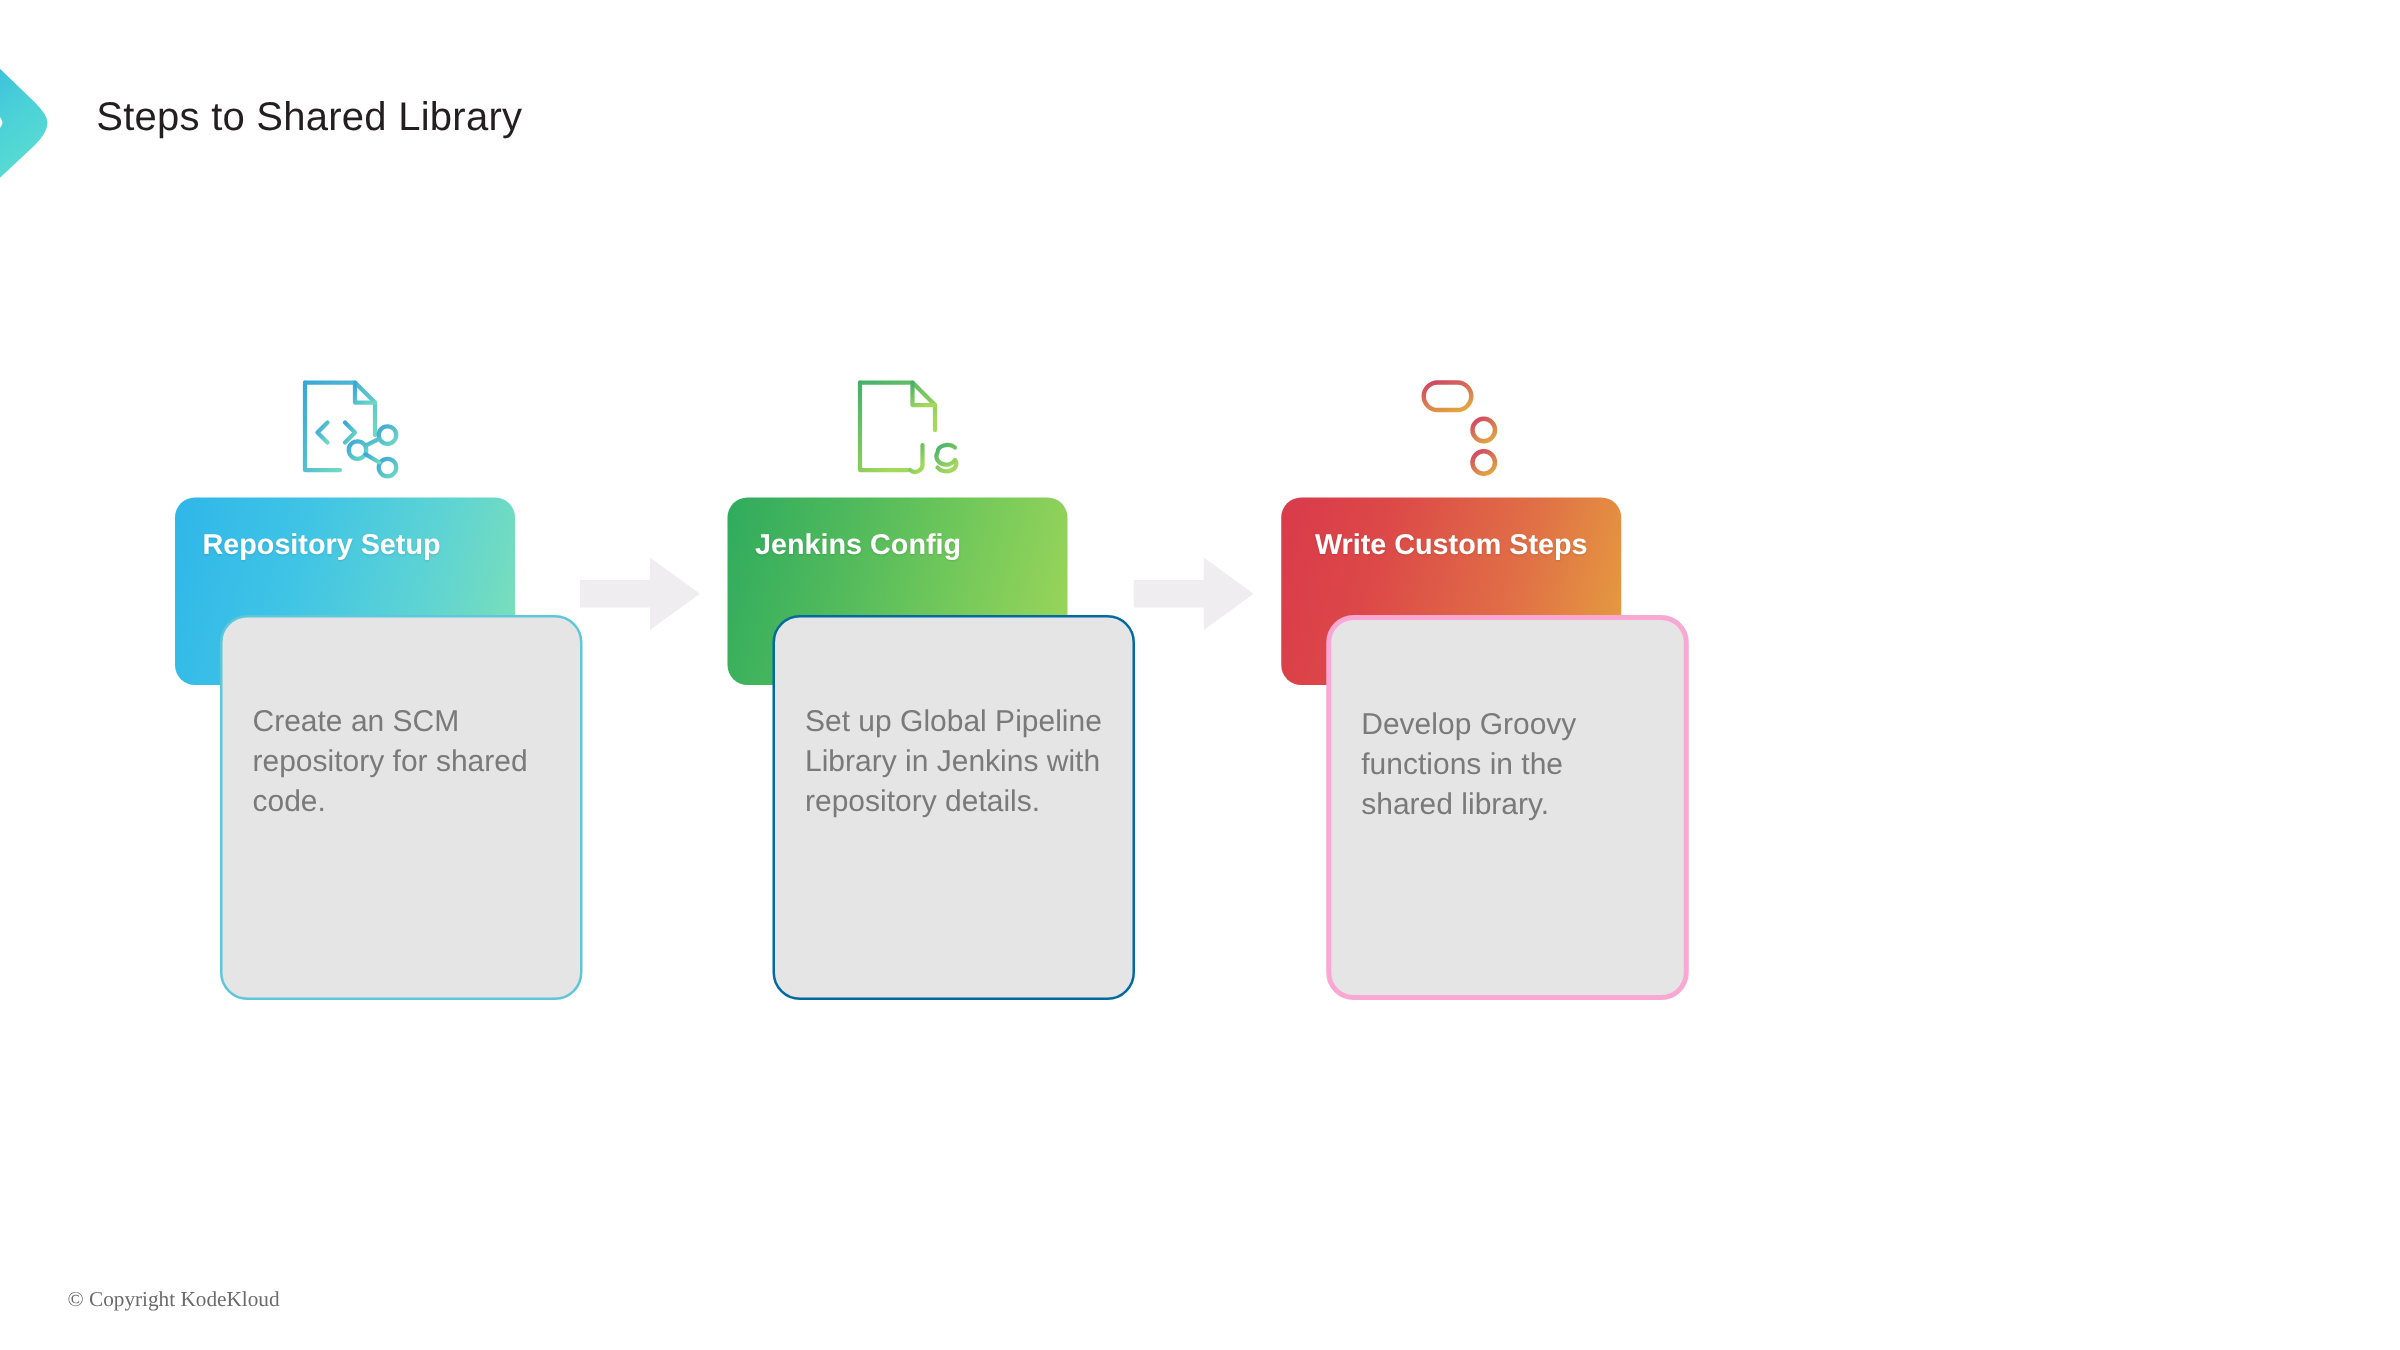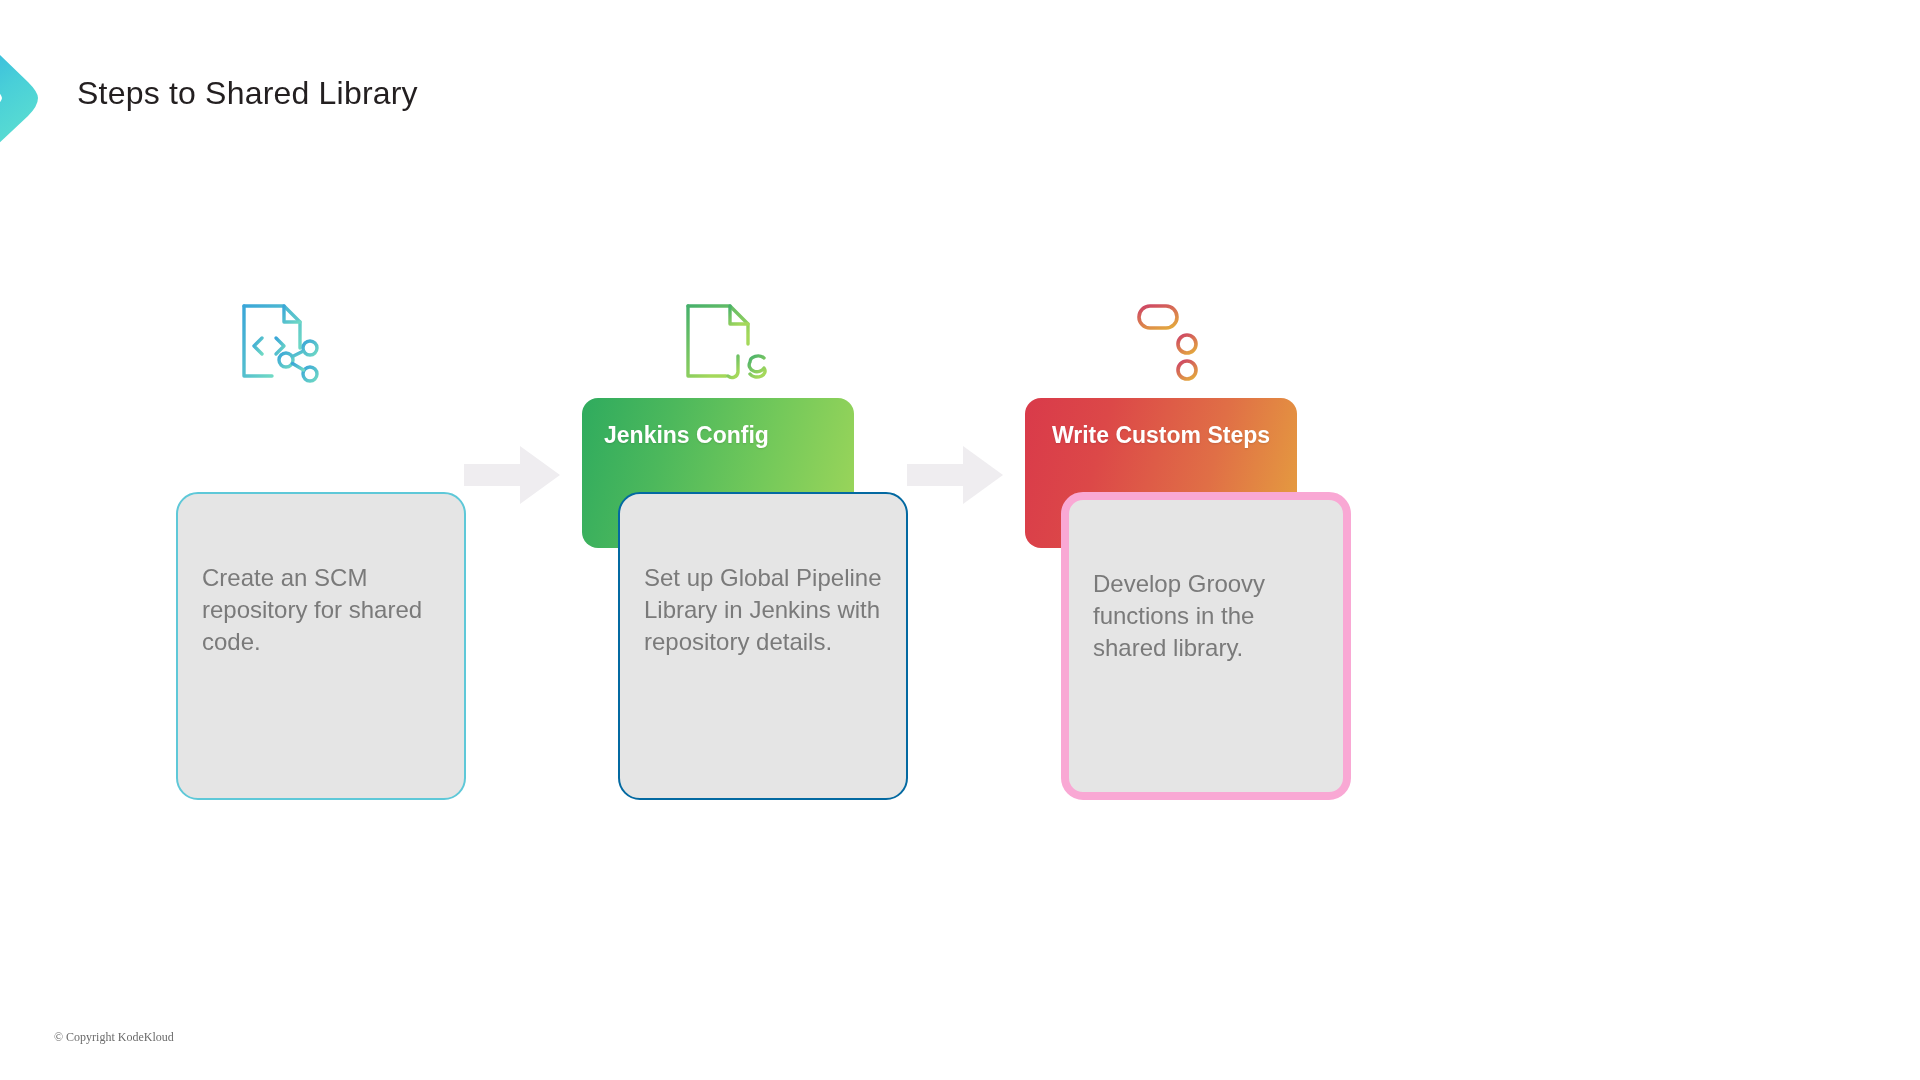--- a/index.html
+++ b/index.html
@@ -103,21 +103,21 @@
     top: 192px;
     width: 290px;
     height: 308px;
     background: #e5e5e5;
     border-radius: 22px;
     border: 2px solid transparent;
     padding: 68px 22px 22px 24px;
   }
   .body-1 { border-image: linear-gradient(170deg,#43b9e0,#7fdcc9) 1; border: 2px solid #5ec8d8; }
   .body-2 { border: 2px solid #0369a1; }
-  .body-3 { border: 8px solid #f9a8d4; }
+  .body-3 { border: 4px solid #f9a8d4; }
 
   .step-body-text {
     font-size: 24px;
     line-height: 1.33;
     color: #7a7a7a;
     font-weight: 400;
   }
 
   
   .connector {
@@ -129,21 +129,21 @@
   .conn-1 { left: 462px; }
   .conn-2 { left: 905px; }
   .connector svg { display: block; width: 100%; height: 100%; }
 
   
   .footer-copyright {
     position: absolute;
     left: 54px;
     top: 1030px;
     font-family: "Liberation Serif", serif;
-    font-size: 12px;
+    font-size: 17px;
     color: #6b6b6b;
     white-space: nowrap;
   }
 </style>
 </head>
 <body>
 
 <div class="brand-chevron">
   <svg viewBox="0 0 96 152" width="96" height="152" aria-hidden="true">
     <defs>
@@ -177,20 +177,23 @@
           <path d="M30 38 L22 46 L30 54"></path>
           <path d="M44 38 L52 46 L44 54"></path>
           <circle cx="54" cy="60" r="7"></circle>
           <circle cx="78" cy="48" r="7"></circle>
           <circle cx="78" cy="74" r="7"></circle>
           <path d="M60.5 56.5 L71.5 51"></path>
           <path d="M60.5 63.5 L71.5 70"></path>
         </g>
       </svg>
     </div>
+    <div class="step-header hdr-1">
+      <div class="step-header-text">Repository Setup</div>
+    </div>
     <div class="step-body body-1">
       <div class="step-body-text">Create an SCM repository for shared code.</div>
     </div>
   </div>
 
   <div class="connector conn-1">
     <svg viewBox="0 0 100 70" aria-hidden="true">
       <path d="M2 24 H58 V6 L98 35 L58 64 V46 H2 Z" fill="#efedf0"></path>
     </svg>
   </div>

